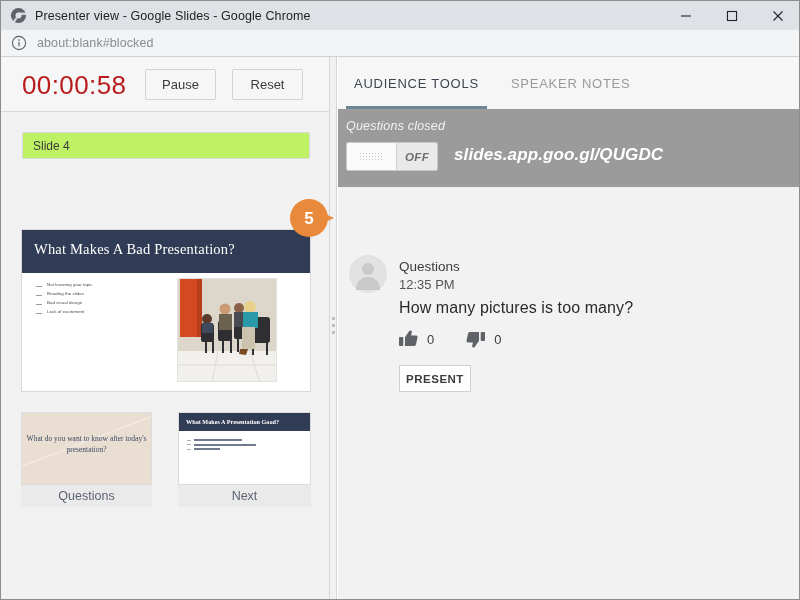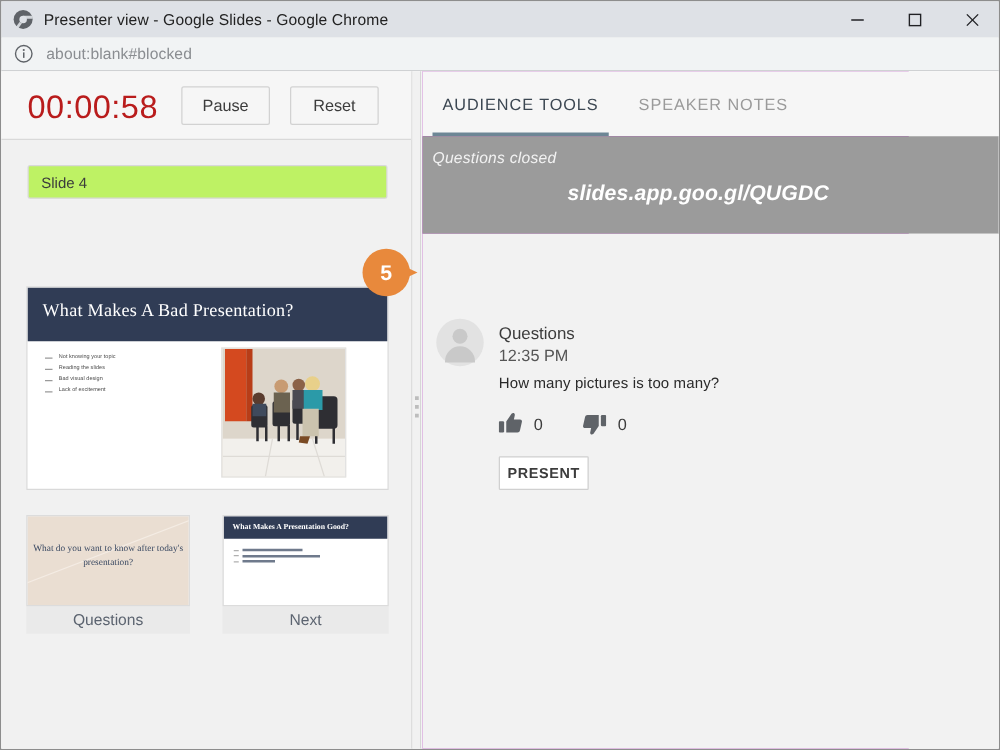--- a/index.html
+++ b/index.html
@@ -86,21 +86,21 @@
   .nx-dash{width:4px;height:1px;background:#b0b0b0;margin-right:3px;flex:0 0 auto;}
   .nx-line{height:2px;background:#6f7a8c;}
 
   
   .splitter{position:absolute;left:329px;top:0;width:7px;height:542px;background:#f1f1f1;
     border-right:1px solid #d6d6d6;box-sizing:border-box;}
   .sp-dots{position:absolute;left:2px;top:260px;width:3px;}
   .sp-dot{width:3px;height:3px;background:#bdbdbd;margin-bottom:4px;}
 
   
-  .rightpane{position:absolute;left:337px;top:0;width:389px;height:542px;background:#a21caf;}
+  .rightpane{position:absolute;left:337px;top:0;width:389px;height:542px;background:#b91c1c;}
   .tabs{position:absolute;left:0;top:0;width:461px;height:52px;background:#f6f6f6;
     display:flex;align-items:flex-end;}
   .tab{height:52px;display:flex;align-items:center;padding:0 16px;font-size:13px;
     letter-spacing:.75px;color:#9a9a9a;position:relative;box-sizing:border-box;}
   .tab.active{color:#3c4752;}
   .tab.active::after{content:"";position:absolute;left:8px;right:8px;bottom:0;height:3px;
     background:#6d8695;}
 
   .graybar{position:absolute;left:0;top:52px;width:461px;height:78px;background:#9b9b9b;}
   .gb-label{position:absolute;left:8px;top:10px;font-size:12.5px;color:#f2f2f2;
@@ -118,21 +118,21 @@
 
   
   .qblock{position:absolute;left:0;top:130px;width:461px;height:412px;background:#f2f2f2;}
   .avatar{position:absolute;left:11px;top:68px;width:38px;height:38px;border-radius:50%;
     background:#e2e2e2;}
   .av-head{position:absolute;left:13px;top:8px;width:12px;height:12px;border-radius:50%;background:#c9c9c9;}
   .av-body{position:absolute;left:7px;top:22px;width:24px;height:13px;
     border-radius:12px 12px 0 0;background:#c9c9c9;}
   .q-name{position:absolute;left:61px;top:72px;font-size:13.5px;color:#3c3c3c;}
   .q-time{position:absolute;left:61px;top:90px;font-size:13px;color:#555;}
-  .q-text{position:absolute;left:61px;top:112px;font-size:12px;color:#2a2a2a;letter-spacing:.1px;}
+  .q-text{position:absolute;left:61px;top:112px;font-size:16px;color:#2a2a2a;letter-spacing:.1px;}
   .votes{position:absolute;left:61px;top:143px;display:flex;align-items:center;}
   .vote{display:flex;align-items:center;margin-right:32px;}
   .vote svg{display:block;}
   .vcount{font-size:13px;color:#3c3c3c;margin-left:9px;}
   .present{position:absolute;left:61px;top:178px;width:72px;height:27px;background:#fff;
     border:1px solid #d0d0d0;border-radius:1px;display:flex;align-items:center;
     justify-content:center;font-size:11.5px;font-weight:bold;color:#3c3c3c;letter-spacing:.5px;
     box-sizing:border-box;}
 
   
@@ -316,20 +316,26 @@
         <div class="tab active">
           <span>AUDIENCE TOOLS</span>
         </div>
         <div class="tab">
           <span>SPEAKER NOTES</span>
         </div>
       </div>
 
       <div class="graybar">
         <div class="gb-label">Questions closed</div>
+        <div class="toggle">
+          <div class="tg-knob">
+            <div class="tg-grip"></div>
+          </div>
+          <div class="tg-off">OFF</div>
+        </div>
         <div class="gb-url">slides.app.goo.gl/QUGDC</div>
       </div>
 
       <div class="qblock">
         <div class="avatar">
           <div class="av-head"></div>
           <div class="av-body"></div>
         </div>
         <div class="q-name">Questions</div>
         <div class="q-time">12:35 PM</div>

